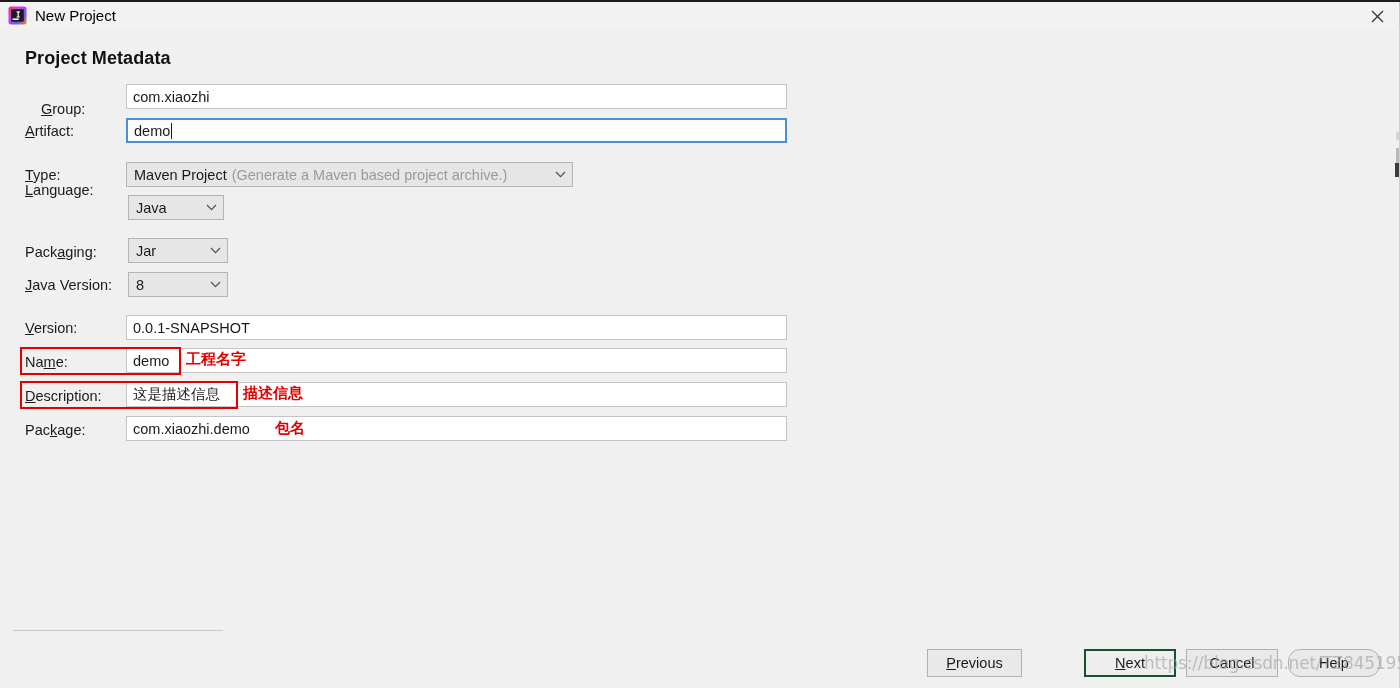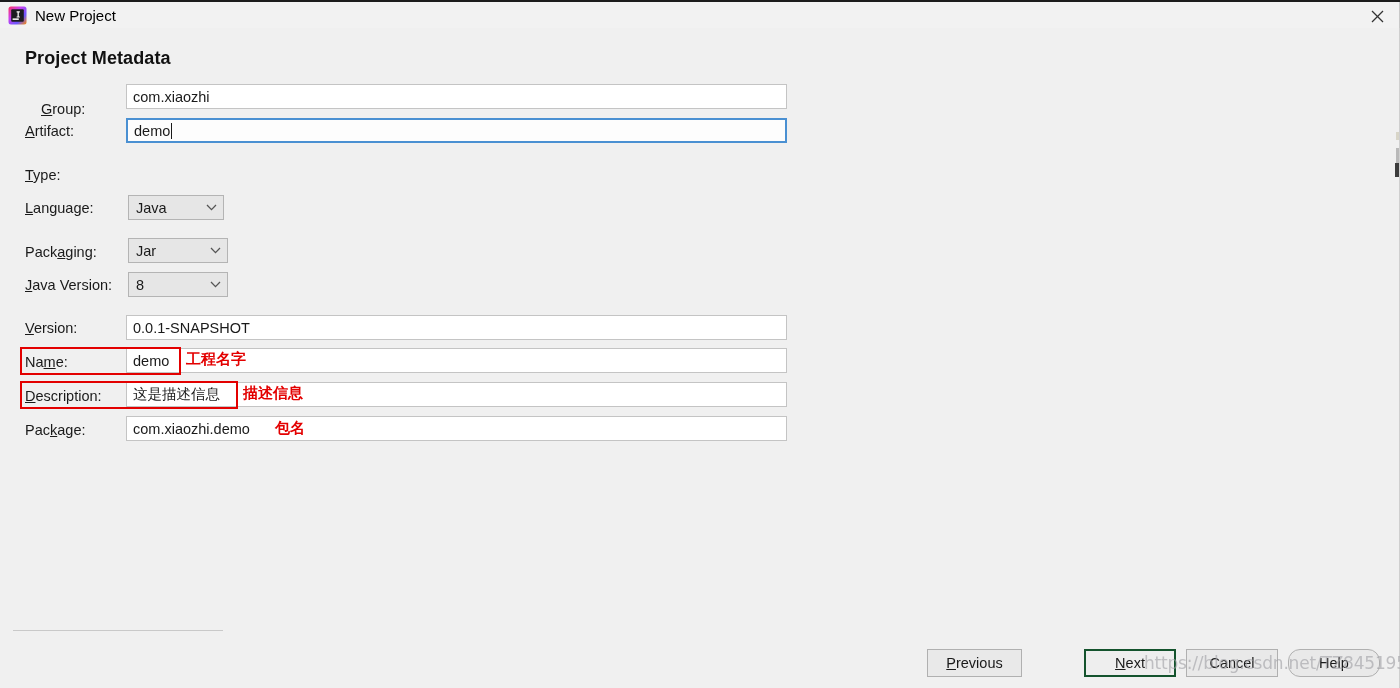--- a/index.html
+++ b/index.html
@@ -215,22 +215,31 @@
     <span>com.xiaozhi</span>
   </div>
 
   <div class="flabel" style="left:25px; top:121px;"><u>A</u>rtifact:</div>
   <div class="tfield focused" style="left:126px; top:118px; width:661px;">
     <span>demo</span>
       <span class="caret"></span>
   </div>
 
   <div class="flabel" style="left:25px; top:165px;"><u>T</u>ype:</div>
-
-  <div class="flabel" style="left:25px; top:198px;text-align:center;"><u>L</u>anguage:</div>
+  <div class="combo" style="left:126px; top:162px; width:447px;">
+    <span class="val">Maven Project</span>
+    <span class="hint">(Generate a Maven based project archive.)</span>
+    <span class="arrow">
+      <svg width="11" height="7" viewBox="0 0 11 7">
+          <polyline points="1,1 5.5,5.6 10,1" fill="none" stroke="#555" stroke-width="1.3"></polyline>
+        </svg>
+    </span>
+  </div>
+
+  <div class="flabel" style="left:25px; top:180px;text-align:center;"><u>L</u>anguage:</div>
   <div class="combo" style="left:128px; top:195px; width:96px;">
     <span class="val">Java</span>
     <span class="arrow">
       <svg width="11" height="7" viewBox="0 0 11 7">
           <polyline points="1,1 5.5,5.6 10,1" fill="none" stroke="#555" stroke-width="1.3"></polyline>
         </svg>
     </span>
   </div>
 
   <div class="flabel" style="left:25px; top:242px;">Pack<u>a</u>ging:</div>

